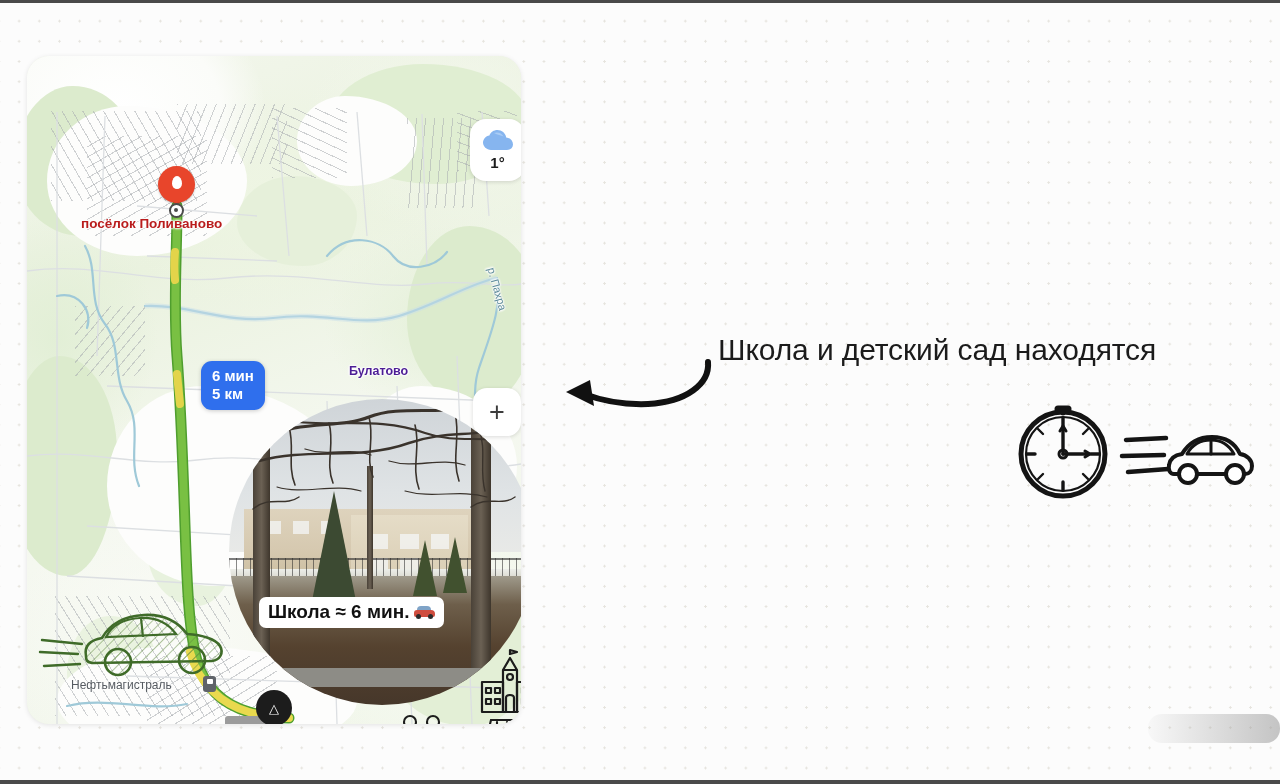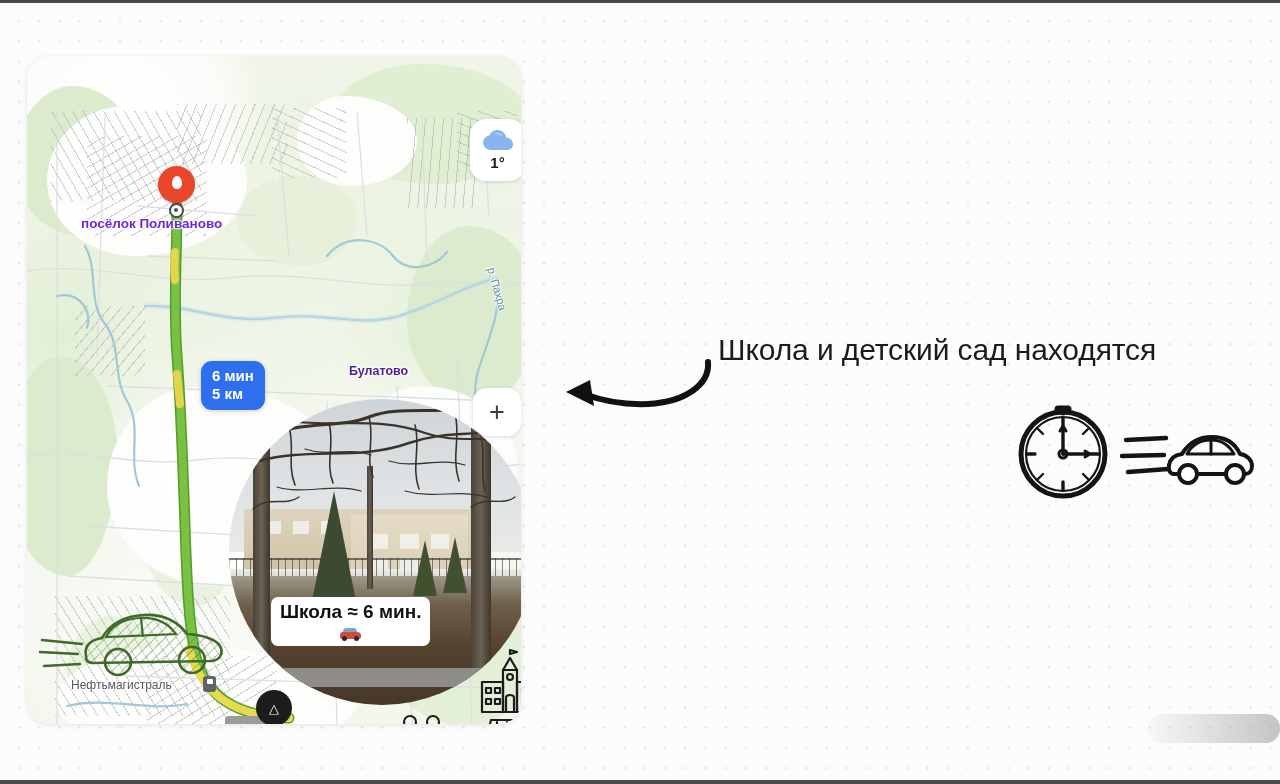--- a/index.html
+++ b/index.html
@@ -121,21 +121,21 @@
   }
   .pin-dot::after {
     content:""; position:absolute; left:3px; top:3px; width:4px; height:4px;
     border-radius:50%; background:#4c4c4c;
   }
 
   
   .map-label {
     position: absolute;
     font-family: "Liberation Sans", sans-serif;
-    color: #6d28d9;
+    color: #b91c1c;
     text-shadow: 0 0 3px #fff, 0 0 3px #fff, 0 0 2px #fff, 1px 0 2px #fff, -1px 0 2px #fff;
     white-space: nowrap;
   }
   .lbl-polivanovo { left: 54px;  top: 160px; font-size: 13.5px; font-weight: 700; }
   .lbl-bulatovo   { left: 322px; top: 308px; font-size: 12.5px; font-weight: 700; color:#4c1d95;}
   .lbl-neft       { left: 44px;  top: 622px; font-size: 12px; font-weight: 400; color:#555a60;}
   .lbl-river {
     left: 470px; top: 210px; font-size: 11px; color: #5e8b9b; font-weight:400;
     transform: rotate(74deg); transform-origin: left top;
   }
@@ -254,21 +254,21 @@
 
   
   .chip {
     position: absolute;
     background: #fff; border-radius: 7px;
     padding: 4px 9px 5px 9px;
     font-size: 19px; font-weight: 700; color: #111;
     white-space: nowrap; line-height: 22px;
     display: flex; align-items: center; gap: 5px;
   }
-  .chip-school { left: 244px; top: 541px; flex-direction: column; }
+  .chip-school { left: 232px; top: 541px; }
   .chip-kinder { left: 248px; top: 581px; }
   .car-mini {
     width: 21px; height: 13px; position: relative; display:inline-block;
   }
   .car-mini .body { position:absolute; left:0; bottom:2px; width:21px; height:7px; background:#cf4d3f; border-radius:3px 4px 2px 2px;}
   .car-mini .top  { position:absolute; left:3px; top:0px; width:14px; height:6px; background:#7fa3c7; border-radius:4px 4px 0 0;}
   .car-mini .w1, .car-mini .w2 { position:absolute; bottom:0; width:5px; height:5px; border-radius:50%; background:#2b2b2b;}
   .car-mini .w1 { left:2px; } .car-mini .w2 { right:2px; }
 
   

